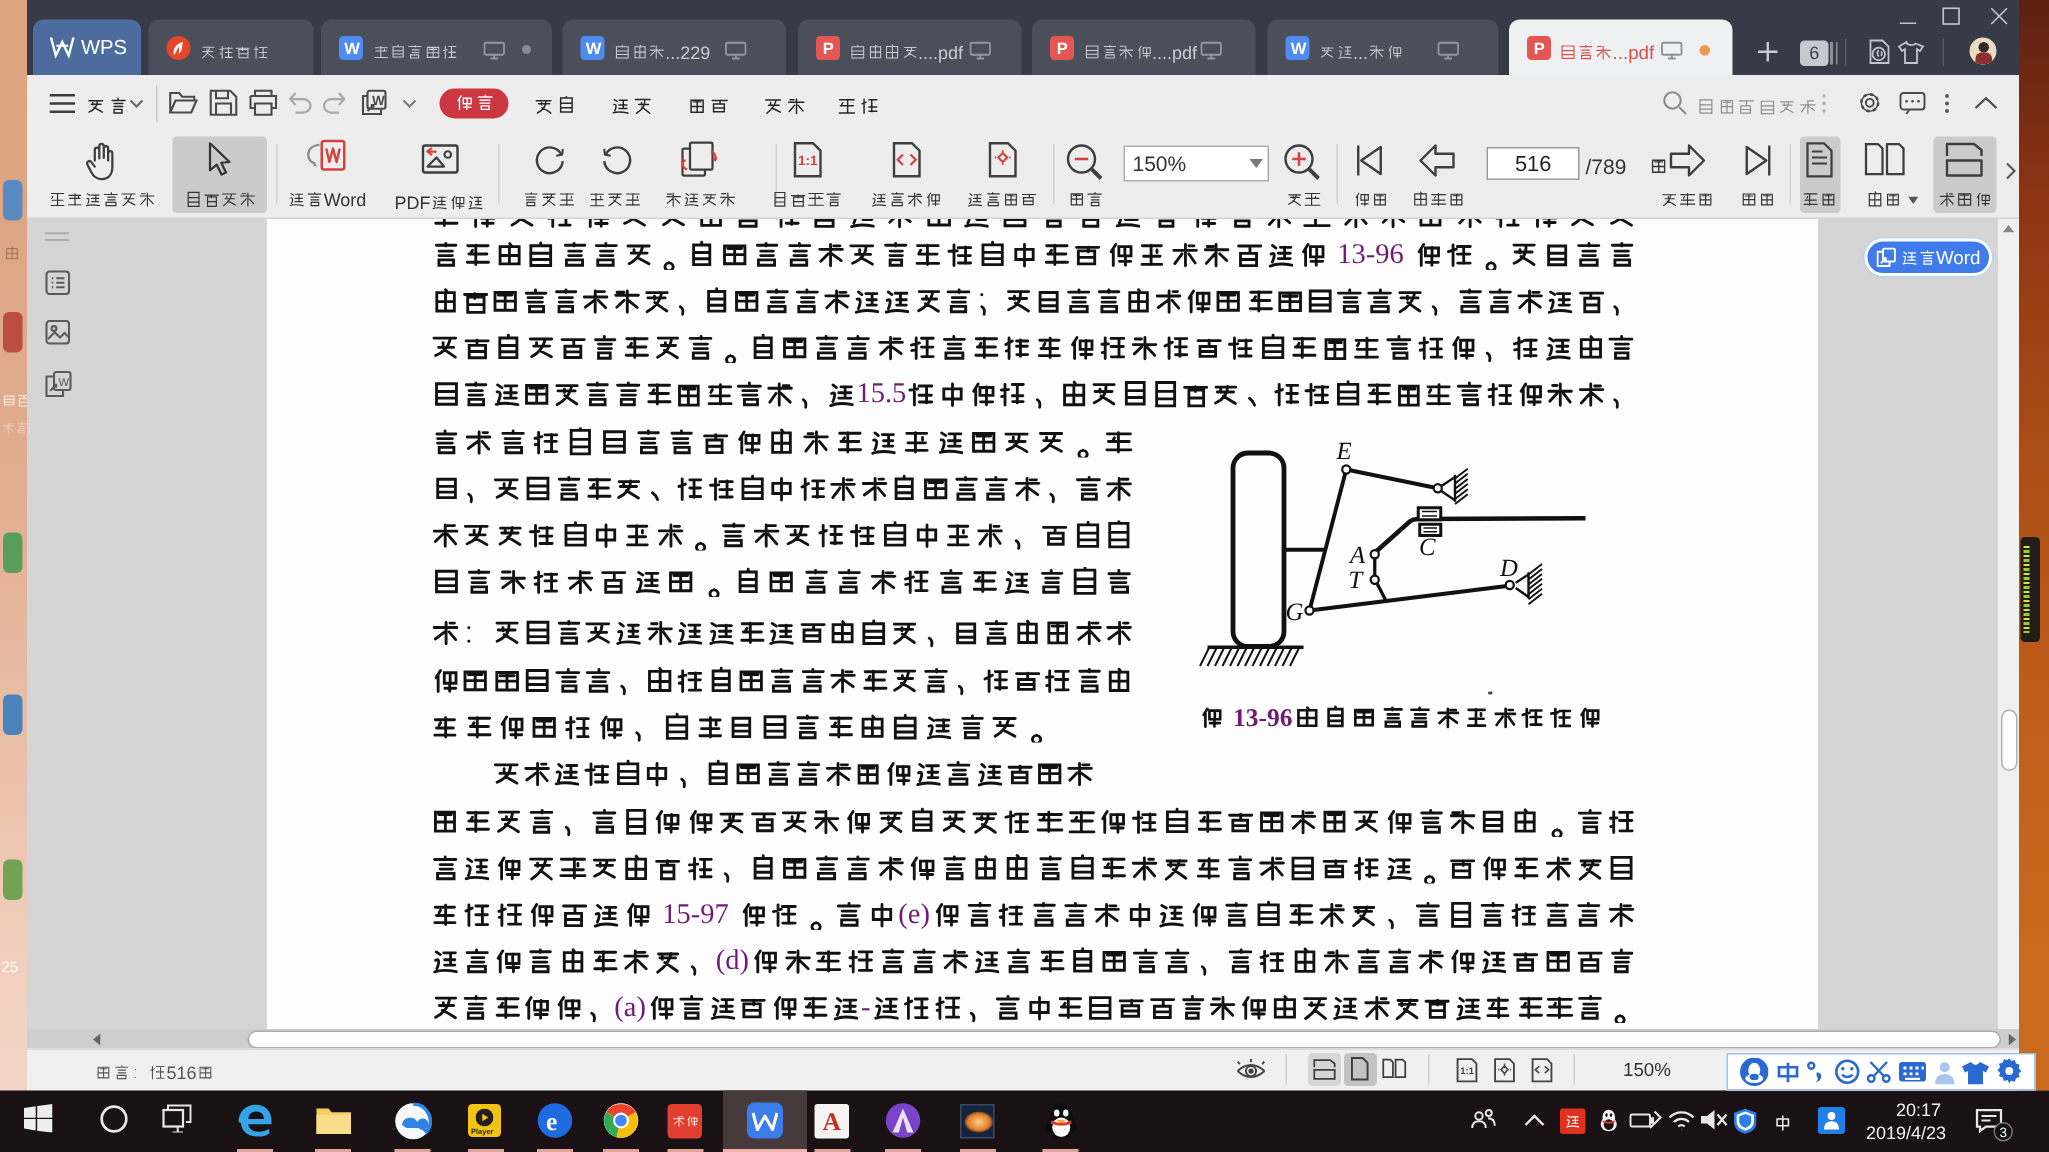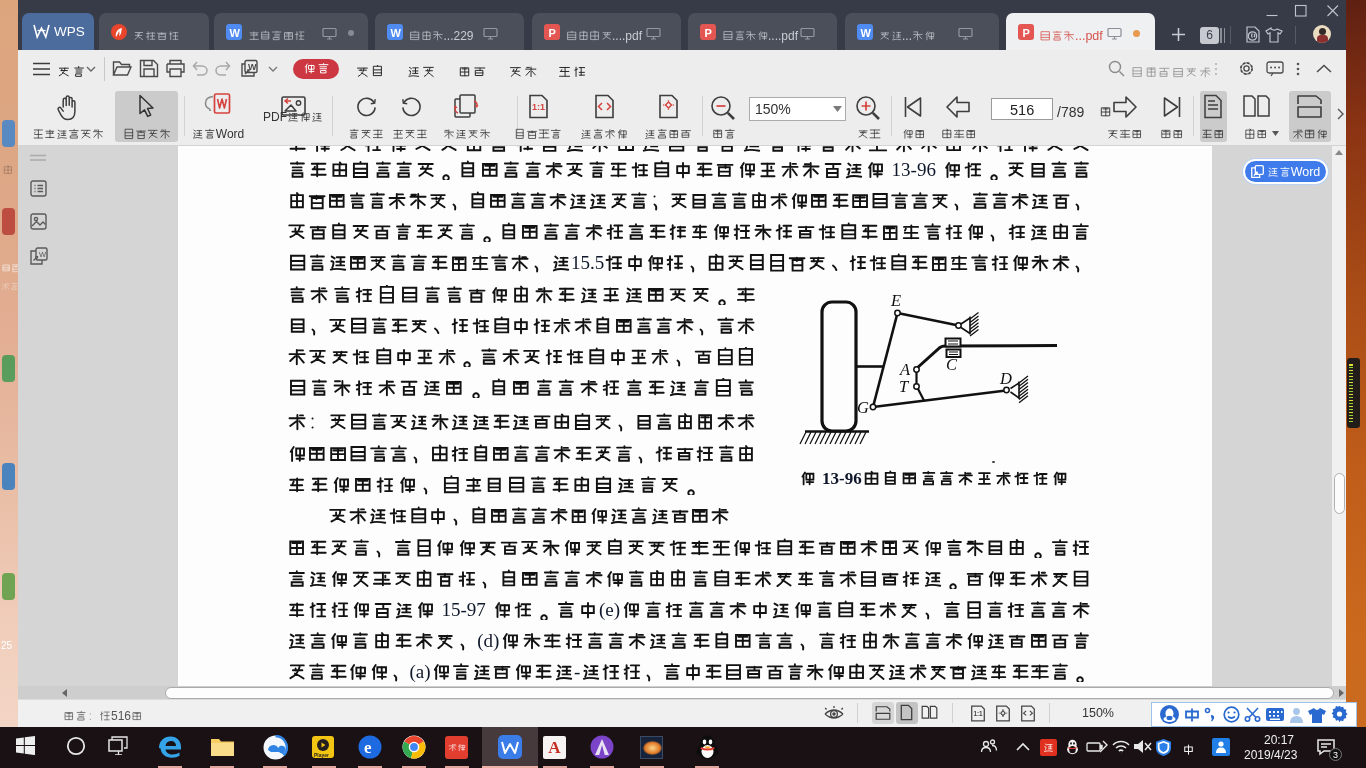--- a/index.html
+++ b/index.html
@@ -1,21 +1,21 @@
 <!DOCTYPE html>
 <html><head><meta charset="utf-8"><style>
 *{margin:0;padding:0;box-sizing:border-box}
 html,body{width:1366px;height:768px;overflow:hidden;font-family:"Liberation Sans",sans-serif}
 #sc{position:absolute;inset:0;width:1366px;height:768px;background:#d5d5d5}
 .ab{position:absolute}
 svg{display:block}
 
 .ln svg{width:20px;height:20px;flex:0 0 auto}
 .ln svg path{fill:none;stroke:#121212;stroke-width:1.9;stroke-linecap:round}
-.ln i{font-style:normal;font-family:"Liberation Serif",serif;font-size:19px;color:#0f172a;white-space:pre}
+.ln i{font-style:normal;font-family:"Liberation Serif",serif;font-size:19px;color:#701a75;white-space:pre}
 .ln{display:flex;justify-content:space-between;align-items:center;height:31px}
 .cap svg{width:17px;height:17px}
 .cap svg path{stroke-width:2.1}
 .cap i{font-size:17px;font-weight:bold}
 .ui{display:inline-flex;align-items:center;vertical-align:middle}
 .ui svg{width:13px;height:13px}
 .ui svg path{fill:none;stroke-width:1.5;stroke-linecap:round}
 .ui i{font-style:normal;white-space:pre}
 </style></head><body>
 <div id="sc">
@@ -428,21 +428,21 @@
           <path style="stroke:#333333;stroke-width:1.3" d="M2.9 4.1H16.9M5.9 7.4H14.6M5.9 10.4H14.6M6.1 13.2H14.4V16.8H6.1ZM10.1 2.2V4"></path>
         </svg>
         <i style="font-size:12px;color:#333333">Word</i>
       </span></div>
 <svg class="ab" style="left:280px;top:94px" width="27" height="25" viewBox="0 0 27 25" fill="none">
       <rect x="2" y="3" width="23" height="18" rx="1.5" stroke="#3e3e3e" stroke-width="1.6"></rect>
       <circle cx="18.5" cy="9" r="2.2" stroke="#3e3e3e" stroke-width="1.4"></circle>
       <path d="M5 17l6-6 5 6z" stroke="#3e3e3e" stroke-width="1.5" stroke-linejoin="round"></path>
       <path d="M5 7h6M8 4.5L5 7l3 2.5" stroke="#d5423d" stroke-width="1.5"></path>
     </svg>
-<div class="ab" style="left:293px;top:107px;transform:translateX(-50%)"><span class="ui" style="gap:0px">
+<div class="ab" style="left:293px;top:126px;transform:translateX(-50%)"><span class="ui" style="gap:0px">
         <i style="font-size:12px;color:#333333">PDF</i>
         <svg style="width:12px;height:12px" viewBox="0 0 20 20">
           <path style="stroke:#333333;stroke-width:1.3" d="M3.7 3.6L6.6 5.4M3.4 8.3Q6 8 5.4 11T4.2 14.6M2.8 16.6Q8 15 17.2 16.8M8.7 4.2H16.6M8.3 8.8H16.2M8.3 12.4H16.2M12.6 4.8V12.4"></path>
         </svg>
         <svg style="width:12px;height:12px" viewBox="0 0 20 20">
           <path style="stroke:#333333;stroke-width:1.3" d="M7 3L4 7.8M5.4 6.4V17M8.6 4.4H17V11.2H8.6ZM12.8 5V11M9 14.2H16.8M12.5 11.4V16.8"></path>
         </svg>
         <svg style="width:12px;height:12px" viewBox="0 0 20 20">
           <path style="stroke:#333333;stroke-width:1.3" d="M3.9 3.6L6.6 5.4M3.4 9.1Q6 8 5.4 11T4.2 14.6M2.8 16.8Q8 15 17.2 16.8M8.7 4.3H16.6M9.9 8.8H16.2M9.9 12.4H16.2M12.9 4.8V12.4"></path>
         </svg>

